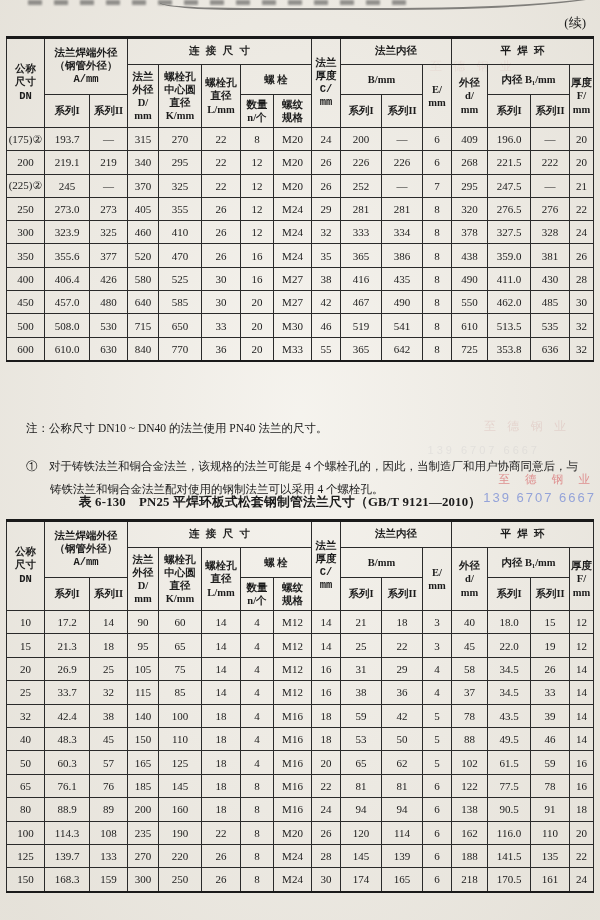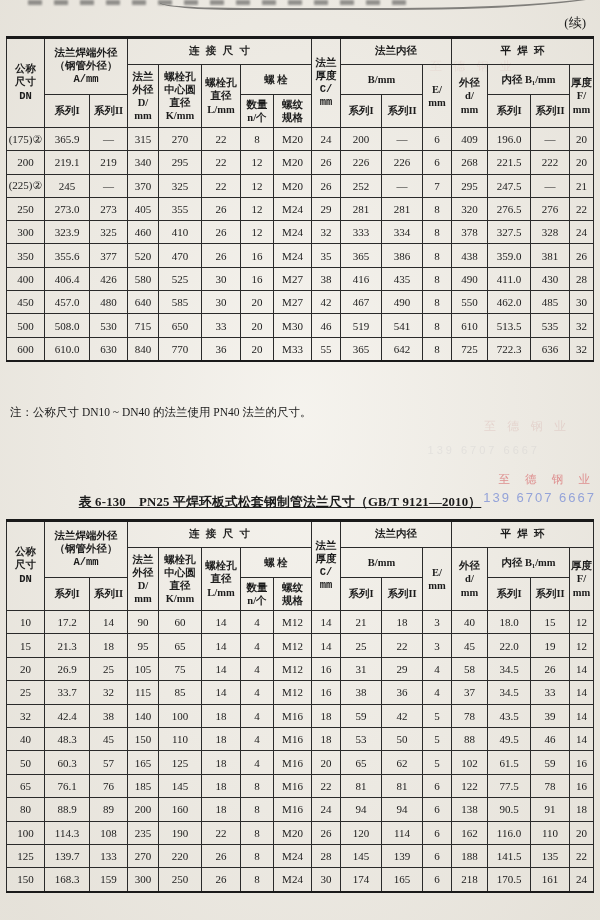--- a/index.html
+++ b/index.html
@@ -19,23 +19,23 @@
   .tbl{border-top:3px solid #1a1a1a;border-bottom:2px solid #1a1a1a;}
   .t1{top:36px;}
   .t2{top:519px;}
   .t1 tbody td{height:22.3px;font-size:11px;}
   .t2 tbody td{height:22.4px;font-size:11px;}
   .r1 th{height:25px;font-family:Liberation Mono, monospace;}
   .r2 th{height:29px;}
   .r3 th{height:32px;}
   .r4 th{height:32px;}
   .notes{position:absolute;left:10px;top:401px;width:586px;font-size:11.5px;line-height:1.95;}
-  .notes p{margin:0;padding-left:24px;text-indent:-24px;}
+  .notes p{margin:16px;padding-left:24px;text-indent:-24px;}
   .title{position:absolute;left:30px;top:494px;width:500px;text-align:center;
-         font-size:12.8px;font-weight:bold;letter-spacing:.2px;text-decoration:underline;}
+         font-size:12.8px;font-weight:bold;letter-spacing:.2px;}
   .watermark{position:absolute;right:4px;top:471px;text-align:right;line-height:1.5;
          font-family:"Liberation Sans","DejaVu Sans",sans-serif;}
   .wm-name{font-size:11.5px;letter-spacing:6px;}
   .wm-phone{font-size:13px;letter-spacing:2px;}
   .ghost{position:absolute;pointer-events:none;filter:blur(.6px);
          font-family:"Liberation Sans","DejaVu Sans",sans-serif;}
   .g1{right:30px;top:418px;opacity:.14;font-size:12px;letter-spacing:4px;color:#b05050;}
   .g2{right:60px;top:444px;opacity:.12;font-size:11px;letter-spacing:3px;color:#8a8a9a;}
   .g3{left:430px;top:58px;opacity:.08;font-size:12px;letter-spacing:4px;color:#b05050;}
   .edge-smudge{position:absolute;left:28px;top:0;width:380px;height:5px;opacity:.5;
@@ -124,21 +124,21 @@
         <th rowspan="2">系列II</th>
       </tr>
       <tr class="r4">
         <th>系列I</th>
         <th>系列II</th>
       </tr>
     </thead>
     <tbody>
         <tr>
           <td>(175)②</td>
-          <td>365.9</td>
+          <td>193.7</td>
           <td>—</td>
           <td>315</td>
           <td>270</td>
           <td>22</td>
           <td>8</td>
           <td>M20</td>
           <td>24</td>
           <td>200</td>
           <td>—</td>
           <td>6</td>
@@ -298,29 +298,30 @@
           <td>840</td>
           <td>770</td>
           <td>36</td>
           <td>20</td>
           <td>M33</td>
           <td>55</td>
           <td>365</td>
           <td>642</td>
           <td>8</td>
           <td>725</td>
-          <td>722.3</td>
+          <td>353.8</td>
           <td>636</td>
           <td>32</td>
         </tr>
       </tbody>
   </table>
 
   <div class="notes">
     <p>注：公称尺寸 DN10 ~ DN40 的法兰使用 PN40 法兰的尺寸。</p>
+    <p>①　对于铸铁法兰和铜合金法兰，该规格的法兰可能是 4 个螺栓孔的，因此，当制造厂和用户协商同意后，与铸铁法兰和铜合金法兰配对使用的钢制法兰可以采用 4 个螺栓孔。</p>
   </div>
 
   <div class="ghost g1">至 德 钢 业</div>
   <div class="ghost g2">139 6707 6667</div>
 
   <div class="title">表 6-130　PN25 平焊环板式松套钢制管法兰尺寸（GB/T 9121—2010）</div>
 
   <div class="watermark">
     <div class="wm-name" style="color: rgb(222, 143, 143);">至 德 钢 业</div>
     <div class="wm-phone" style="color: rgb(148, 163, 217);">139 6707 6667</div>

